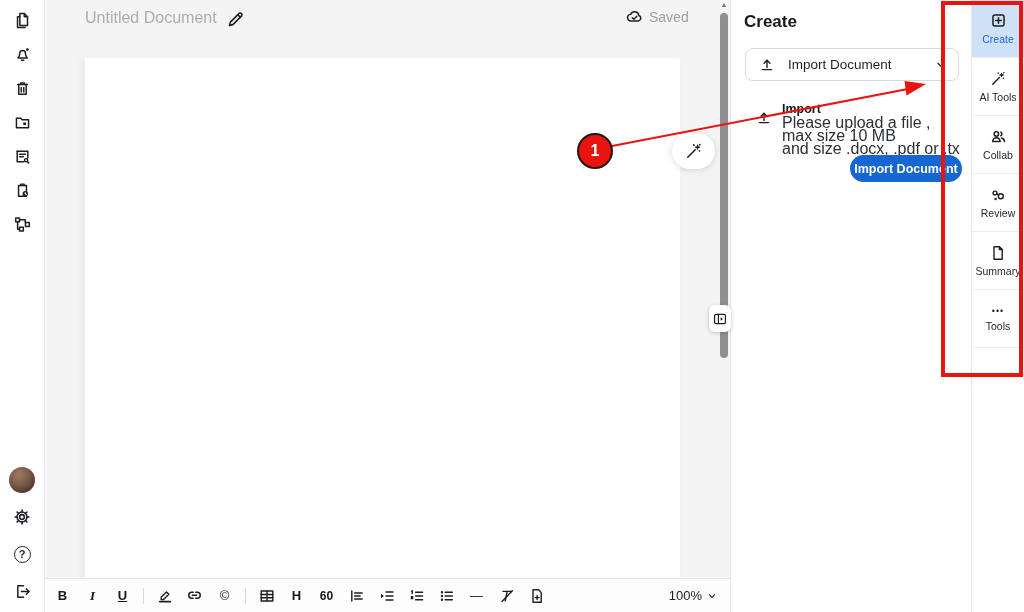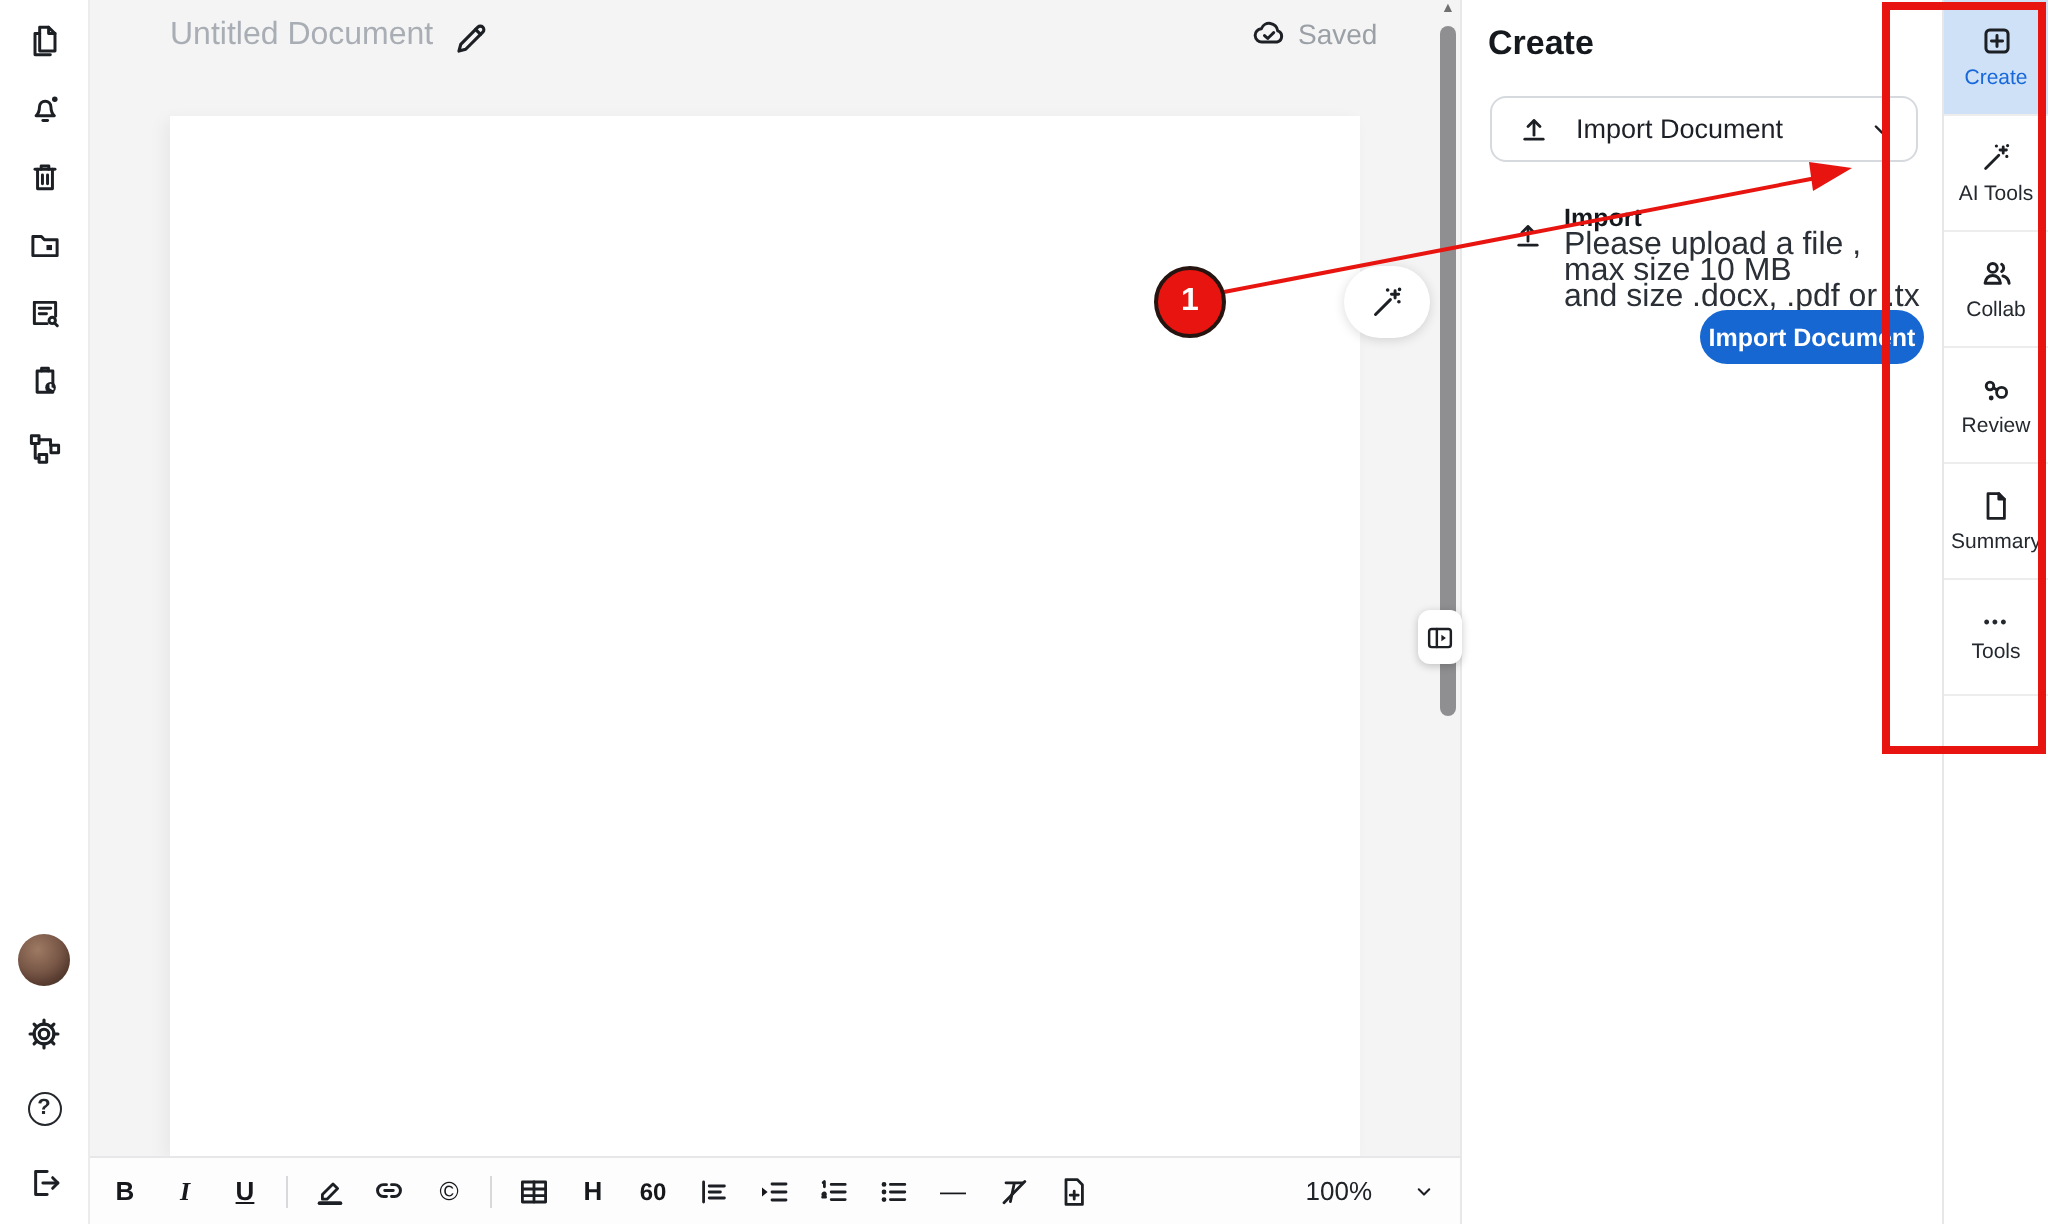--- a/index.html
+++ b/index.html
@@ -46,21 +46,21 @@
   .toolbar { position:absolute; left:45px; top:578px; width:685px; height:34px; background:#fdfdfd;
              border-top:1px solid #e7e7e9; display:flex; align-items:center; padding:0 12px 0 6px; }
   .tb-btn { width:23px; height:24px; margin-right:7px; display:flex; align-items:center; justify-content:center;
             font-size:13px; color:#16181c; cursor:pointer; flex:0 0 auto; }
   .tb-bold { font-weight:800; }
   .tb-italic { font-style:italic; font-family:"Liberation Serif", serif; font-weight:700; }
   .tb-underline { text-decoration:underline; font-weight:700; }
   .tb-heading { font-weight:800; }
   .tb-quote { font-weight:800; font-size:12px; }
   .tb-divider { width:1px; height:16px; background:#d9d9dc; margin:0 9px 0 2px; }
-  .tb-zoom { margin-left:auto; display:flex; align-items:center; gap:20px; font-size:13px; color:#202327; cursor:pointer; }
+  .tb-zoom { margin-left:auto; display:flex; align-items:center; gap:4px; font-size:13px; color:#202327; cursor:pointer; }
 
   
   .right-panel { position:absolute; left:730px; top:0; width:241px; height:612px; background:#fff;
                  border-left:1px solid #e8e8ea; }
   .panel-title { position:absolute; left:13px; top:12px; font-size:17px; font-weight:700; color:#15191e; }
   .dropdown { position:absolute; left:14px; top:48px; width:214px; height:33px; border:1px solid #d6dadf;
               border-radius:8px; background:#fff; display:flex; align-items:center; padding:0 10px 0 13px; cursor:pointer; }
   .dropdown-label { font-size:13.5px; color:#1d2127; margin-left:13px; }
   .dropdown-chevron { margin-left:auto; }
   .import-row { position:absolute; left:25px; top:102px; display:flex; gap:10px; width:205px; }

